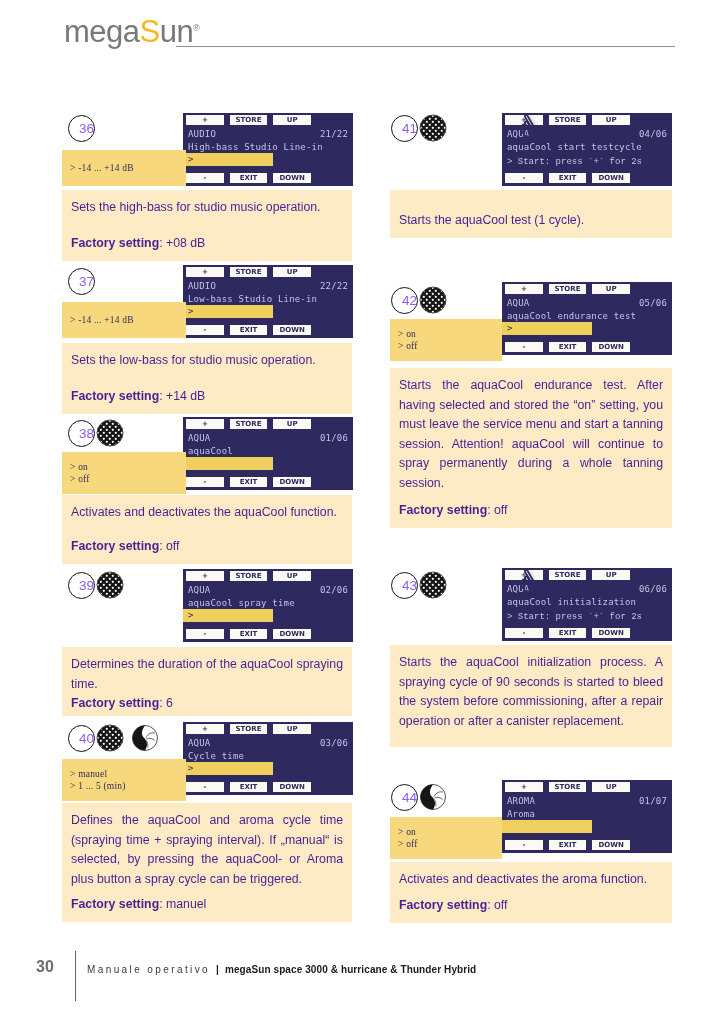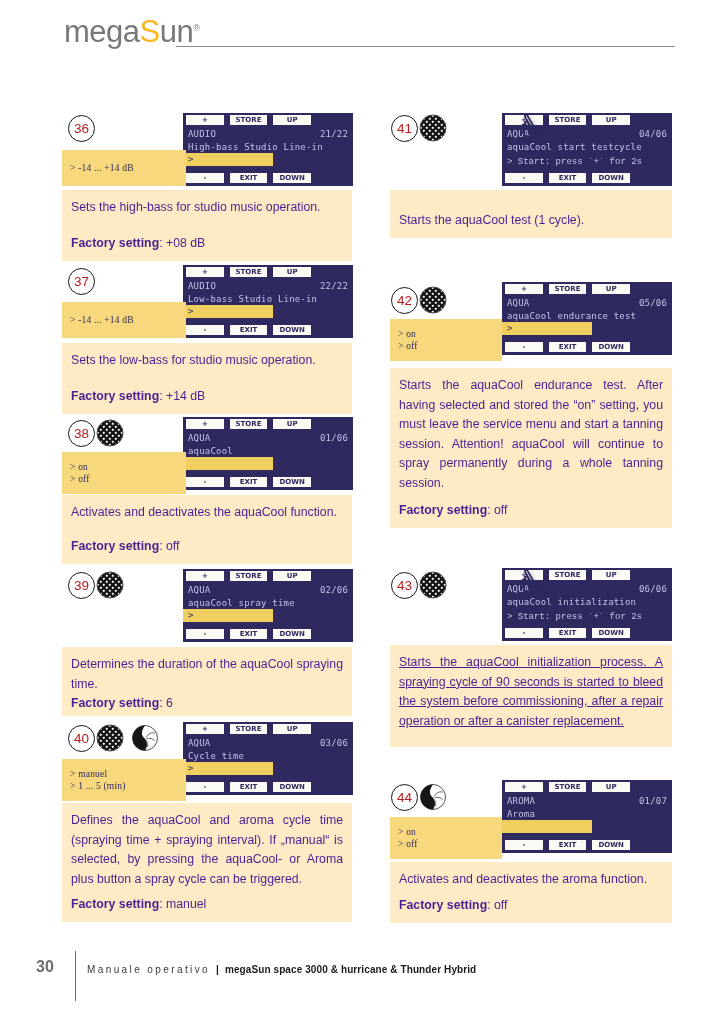--- a/index.html
+++ b/index.html
@@ -7,21 +7,21 @@
         outline:1px solid #c9c9c9;overflow:hidden;font-family:"Liberation Sans",sans-serif;}
 
   
   .logo{position:absolute;left:64px;top:14px;font-size:31px;letter-spacing:-0.5px;color:#77787b;}
   .logo .accent{color:#f8b71c;}
   .logo sup{font-size:9px;vertical-align:super;color:#77787b;}
   .rule{position:absolute;left:176px;top:46px;width:499px;height:1px;background:#8f9093;}
 
   
   .num{position:absolute;width:25px;height:25px;border:1.6px solid #151515;border-radius:50%;
-       text-align:center;line-height:25px;font-size:13.5px;color:#b91c1c;background:#fff;}
+       text-align:right;line-height:25px;font-size:13.5px;color:#8b5cf6;background:#fff;}
 
   
   .iconwrap{position:absolute;width:28px;height:28px;}
 
   
   .lcd{position:absolute;width:170px;height:73px;background:#2e2a60;
        font-family:"DejaVu Sans Mono",monospace;}
   .btnrow{position:absolute;left:3px;width:125px;display:flex;gap:6px;}
   .btnrow.top{top:2px;}
   .btnrow.bottom{bottom:3px;}
@@ -45,21 +45,21 @@
   .opt{position:absolute;background:#f8d87c;box-sizing:border-box;padding:5px 8px;
        display:flex;flex-direction:column;justify-content:center;gap:2px;
        font-family:Liberation Serif, serif;font-size:9.5px;color:#2e2a60;
        letter-spacing:0.2px;white-space:nowrap;z-index:2;}
 
   
   .desc{position:absolute;background:#fcebc4;box-sizing:border-box;padding:8px 9px;
         font-size:12.3px;line-height:19.5px;color:#4c1d95;text-align:justify;
         display:flex;flex-direction:column;justify-content:space-between;}
   .desc.single{justify-content:flex-end;}
-  .desc.plain{justify-content:flex-start;text-decoration:underline;}
+  .desc.plain{justify-content:flex-start;}
   .factory{white-space:nowrap;text-align:left;}
   .factory .b{font-weight:bold;}
 
   
   .pageno{position:absolute;left:36px;top:958px;font-size:16px;font-weight:bold;color:#6d6e71;}
   .vline{position:absolute;left:75px;top:951px;width:1px;height:50px;background:#666;}
   .footline{position:absolute;left:87px;top:964px;font-size:10px;display:flex;gap:6px;
             align-items:baseline;color:#3a3a3a;}
   .footline .manual{letter-spacing:2.4px;}
   .footline .sep{font-weight:bold;color:#1a1a1a;}

